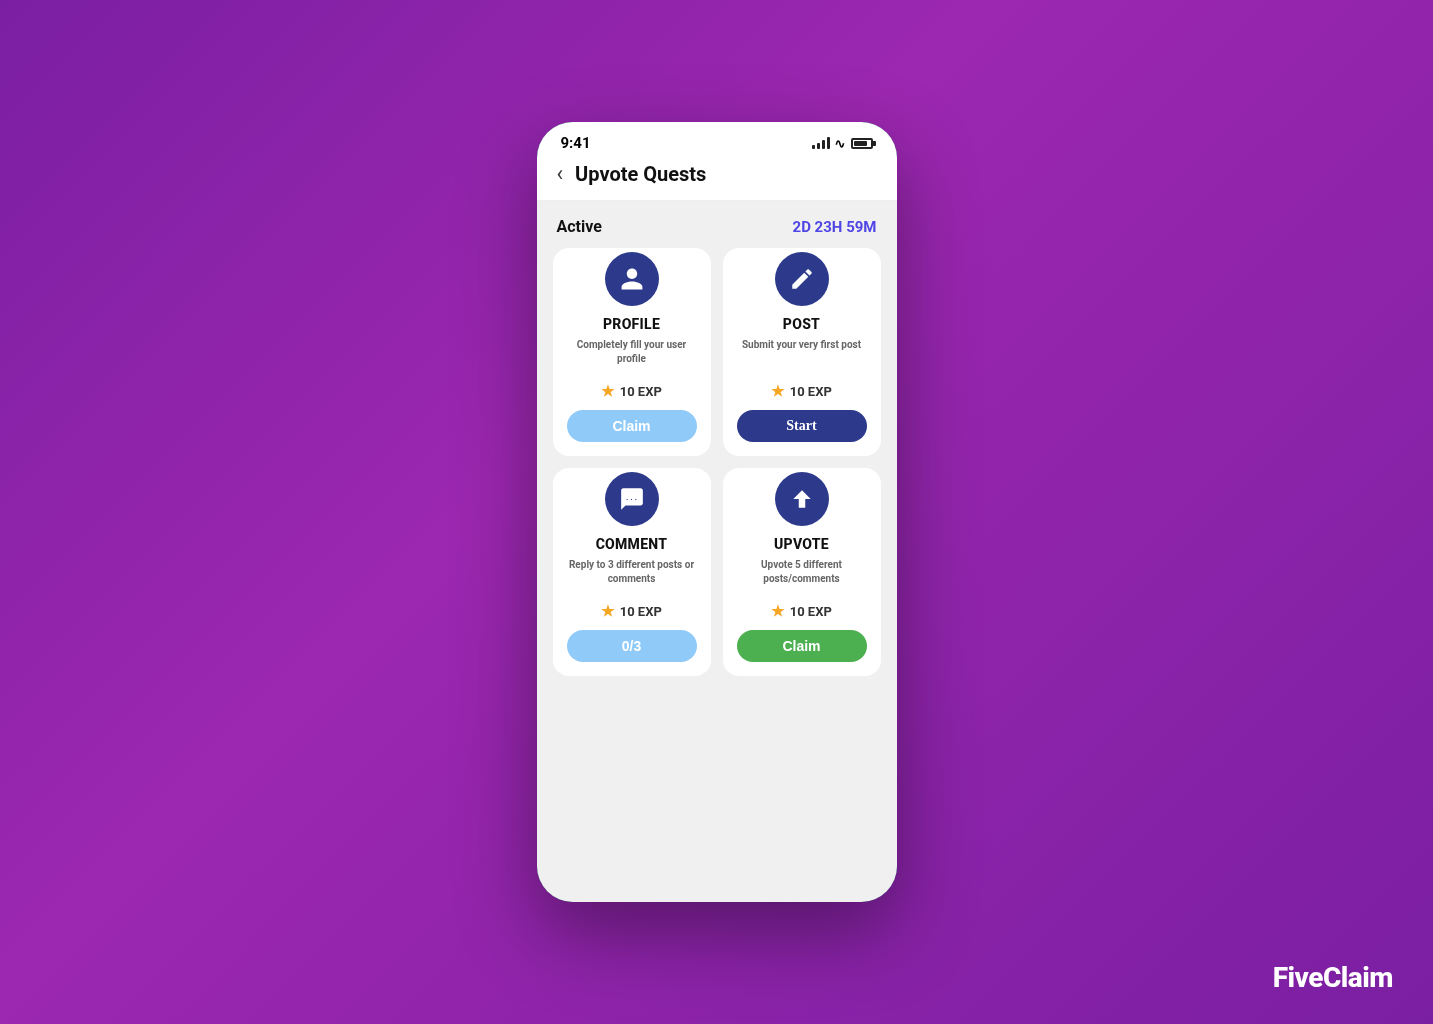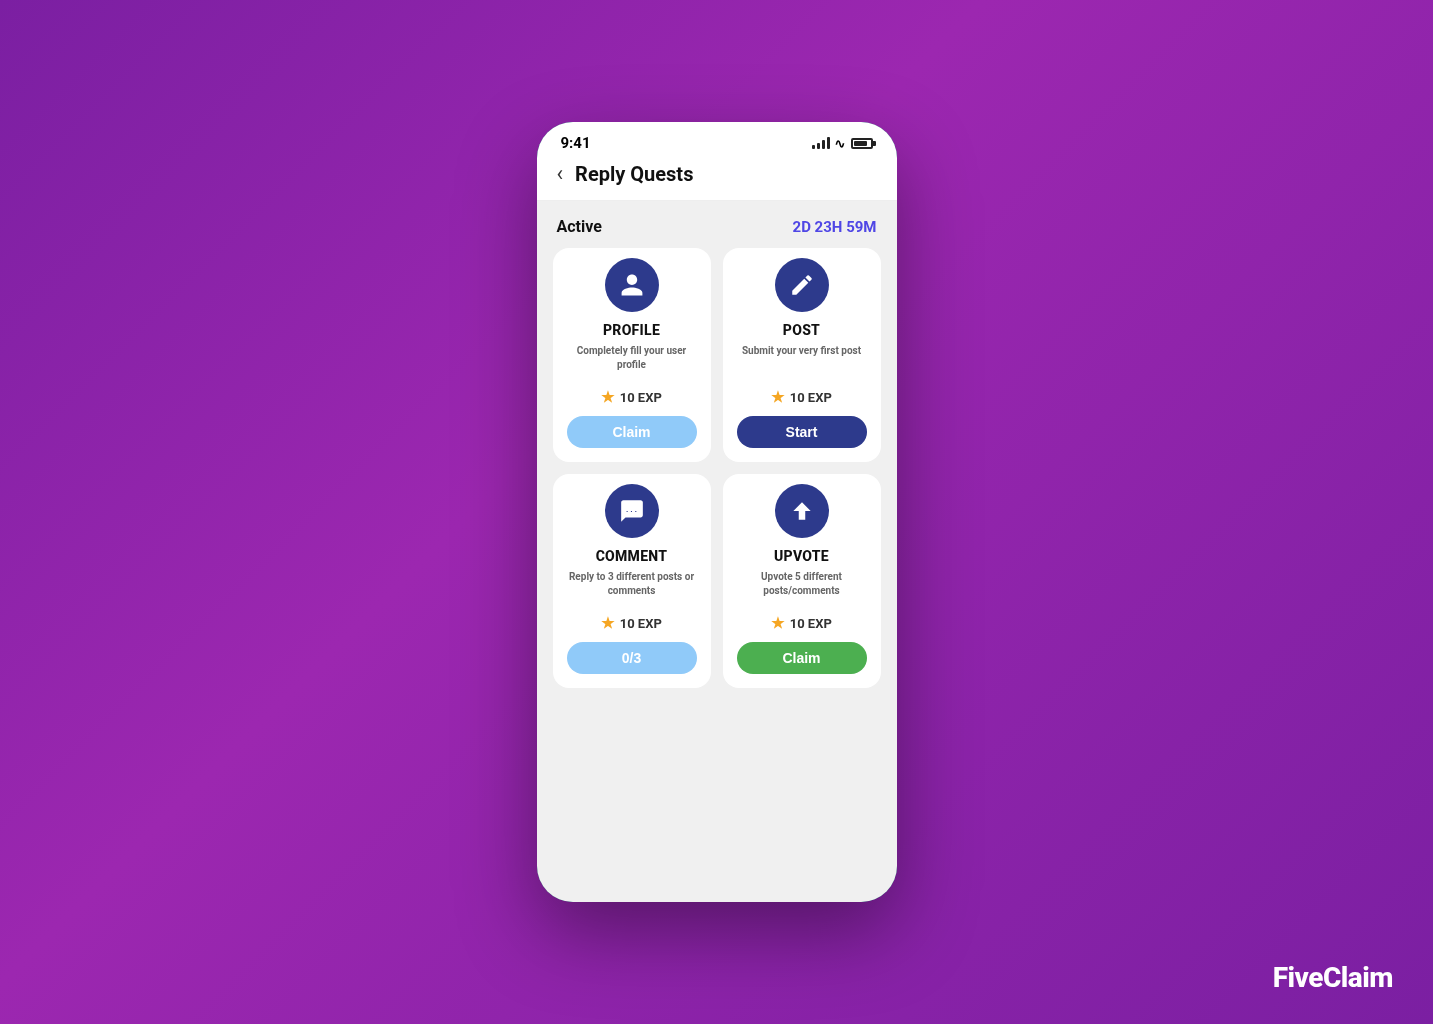--- a/index.html
+++ b/index.html
@@ -145,21 +145,21 @@
 
     .quests-grid {
       display: grid;
       grid-template-columns: 1fr 1fr;
       gap: 12px;
     }
 
     .quest-card {
       background: white;
       border-radius: 16px;
-      padding: 10px 14px 14px;
+      padding: 4px 14px 14px;
       display: flex;
       flex-direction: column;
       align-items: center;
       text-align: center;
       gap: 6px;
     }
 
     .quest-icon {
       width: 54px;
       height: 54px;
@@ -216,20 +216,21 @@
     }
 
     .btn-claim-blue {
       background: #90caf9;
       color: white;
     }
 
     .btn-start {
       background: #2d3a8c;
       color: white;
+      font-family: Liberation Serif, serif;
     }
 
     .btn-progress {
       background: #90caf9;
       color: white;
     }
 
     .btn-claim-green {
       background: #4caf50;
       color: white;
@@ -251,21 +252,21 @@
       </div>
       <span class="wifi-icon">∿</span>
       <div class="battery-icon">
         <div class="battery-fill"></div>
       </div>
     </div>
   </div>
 
   <div class="header">
     <span class="back-btn">‹</span>
-    <span class="header-title">Reply Quests</span>
+    <span class="header-title">Upvote Quests</span>
   </div>
 
   <div class="content">
 
     <div class="active-row">
       <span class="active-label">Active</span>
       <span class="timer">2D 23H 59M</span>
     </div>
 
     <div class="quests-grid">

